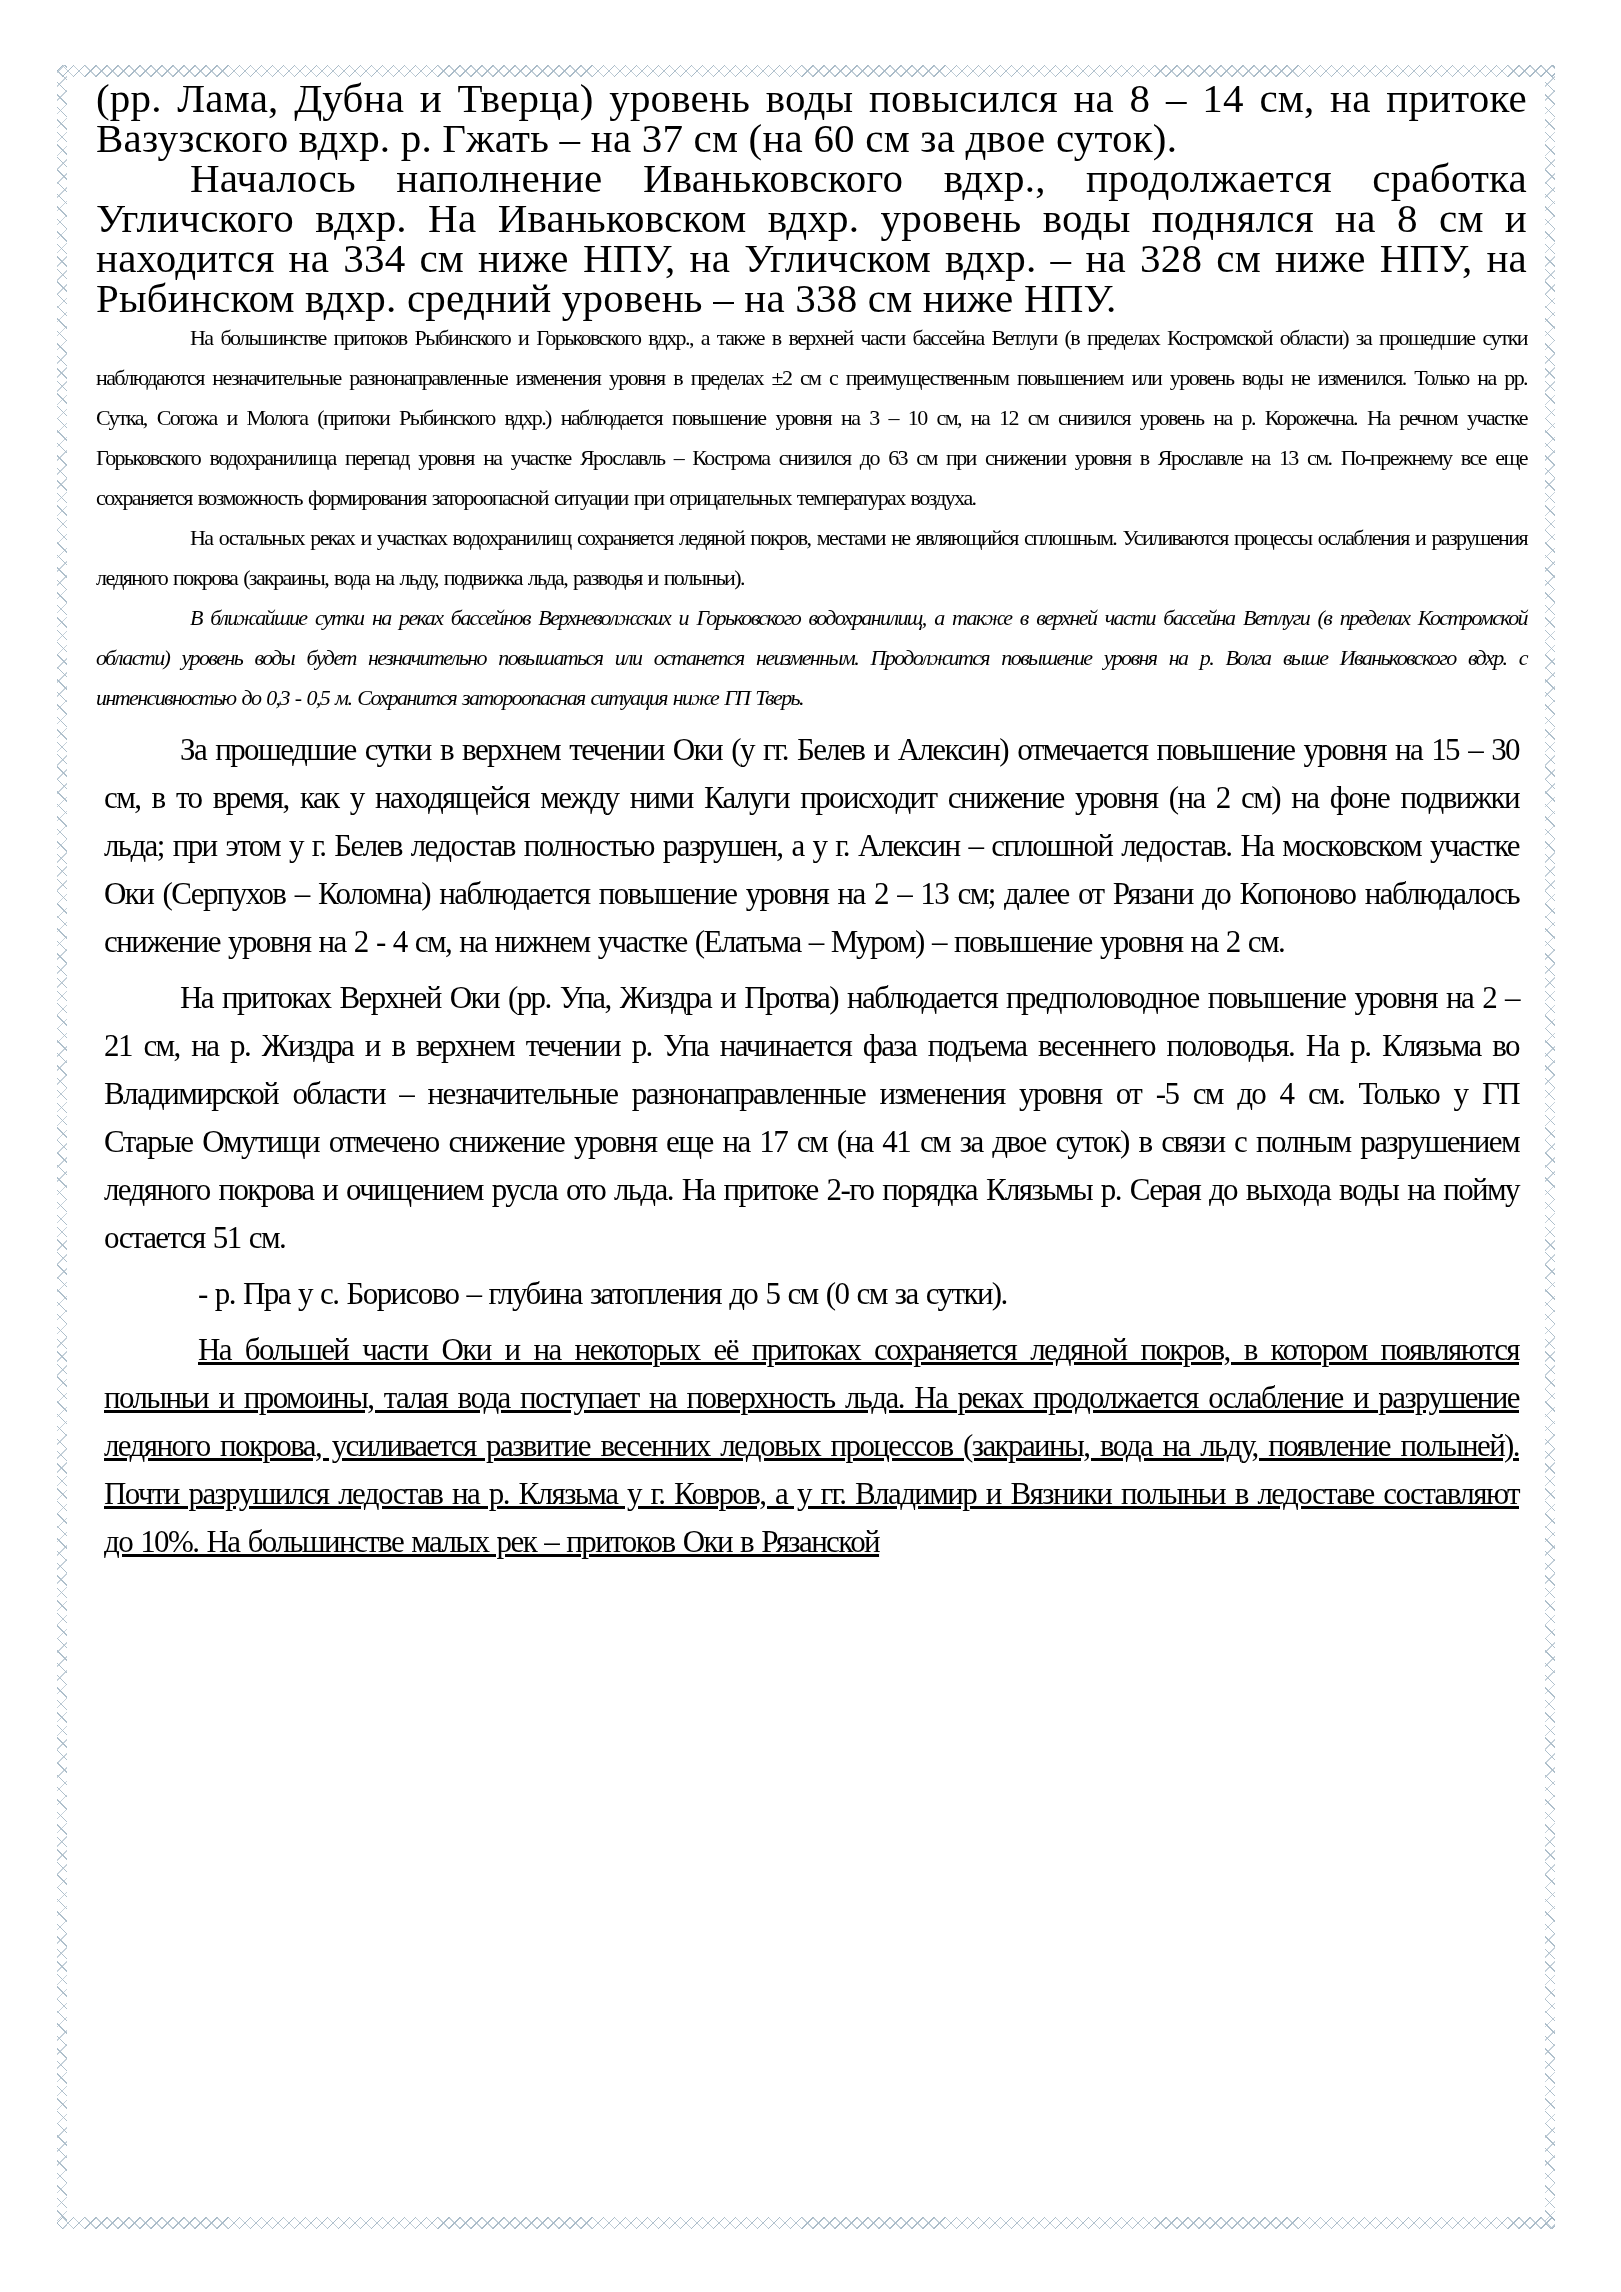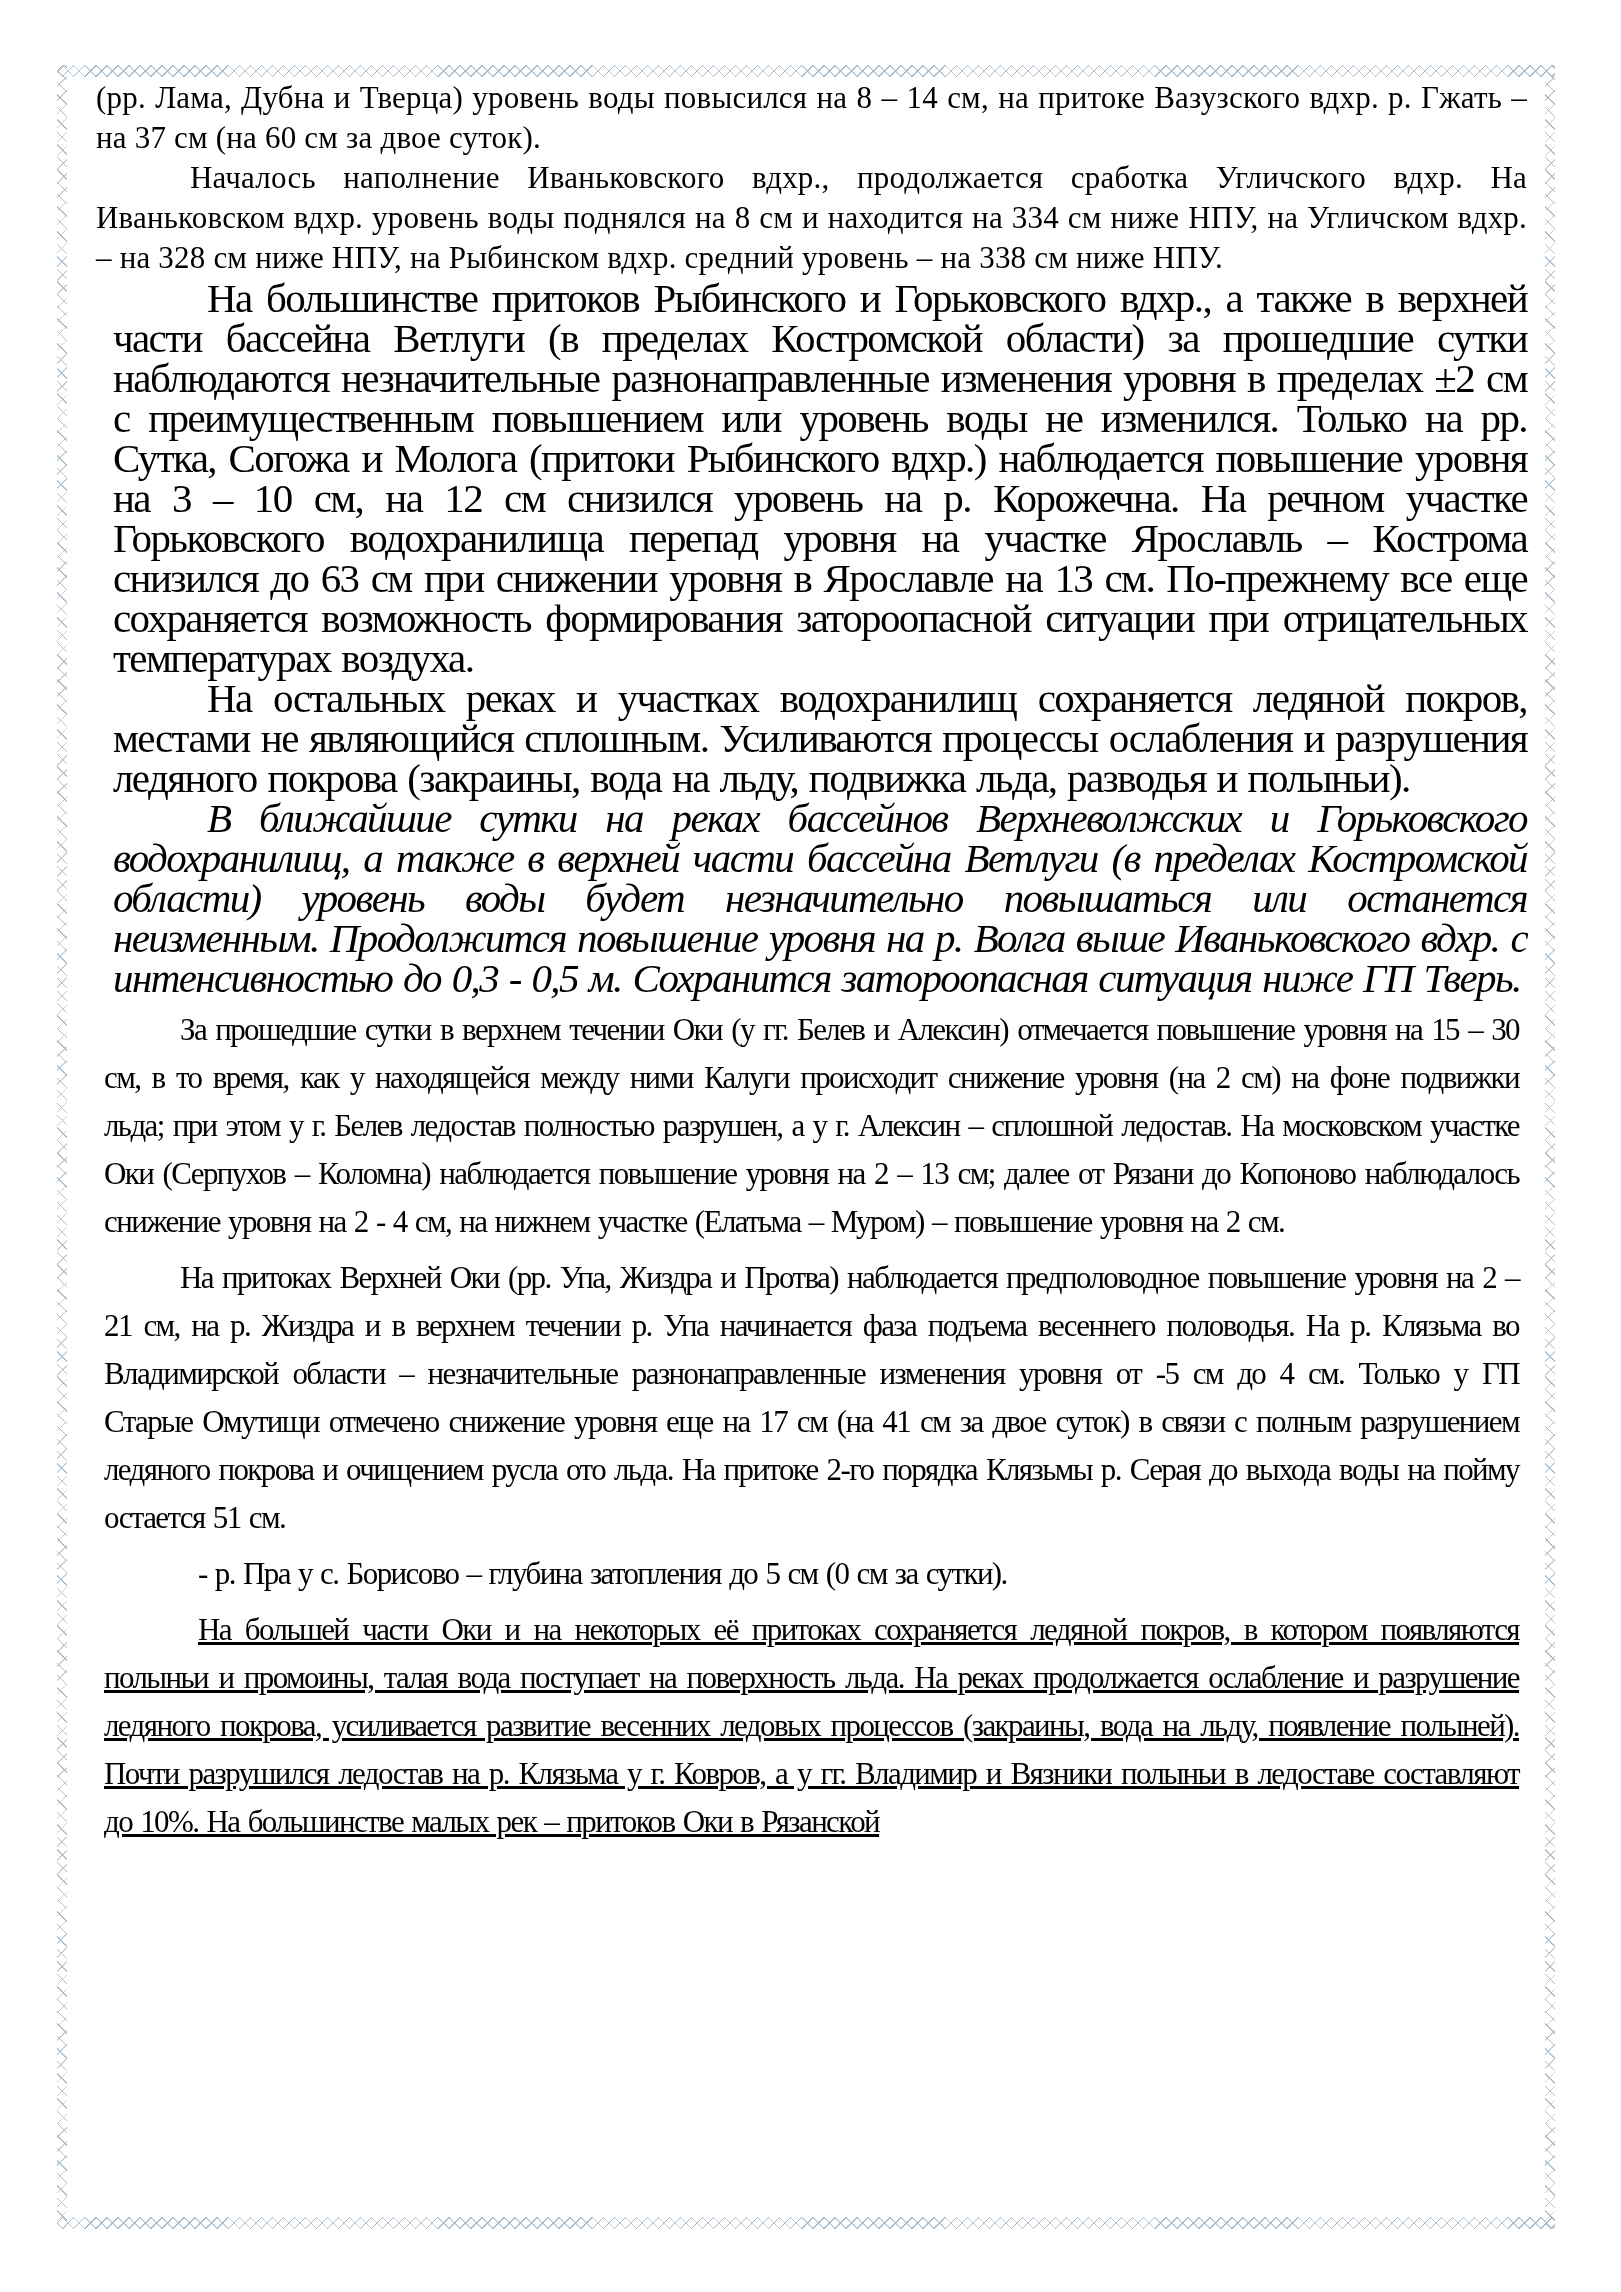--- a/index.html
+++ b/index.html
@@ -26,25 +26,25 @@
   }
   .border-left { left: 0; }
   .border-right { right: 0; }
 
   .content {
     position: absolute; left: 96px; top: 78px; width: 1431px;
     font-family: "Liberation Serif", "DejaVu Serif", serif;
     color: #000;
   }
   .s1 p {
-    margin: 0; font-size: 31px; line-height: 40px; text-align: justify;
+    margin: 0; font-size: 41px; line-height: 40px; text-align: justify;
     text-align-last: left;
   }
   .s1 p.wide { letter-spacing: 0.2px; }
-  .s1 p.cond { transform-origin: left top; font-size: 41px; letter-spacing: -1.6px; word-spacing: 2px; margin-left: 17px; }
+  .s1 p.cond { transform-origin: left top; font-size: 22px; letter-spacing: -1.6px; word-spacing: 2px; }
   .indent { text-indent: 94px; }
   .italic { font-style: italic; }
   h2.heading {
     margin: 49px 0 0 0; font-size: 33px; line-height: 43px; font-weight: bold;
     letter-spacing: -1.2px;
   }
   .s2 p {
     margin: 8px; font-size: 31px; line-height: 48px; text-align: justify;
     letter-spacing: -1.6px; word-spacing: 2px; text-align-last: left;
   }

